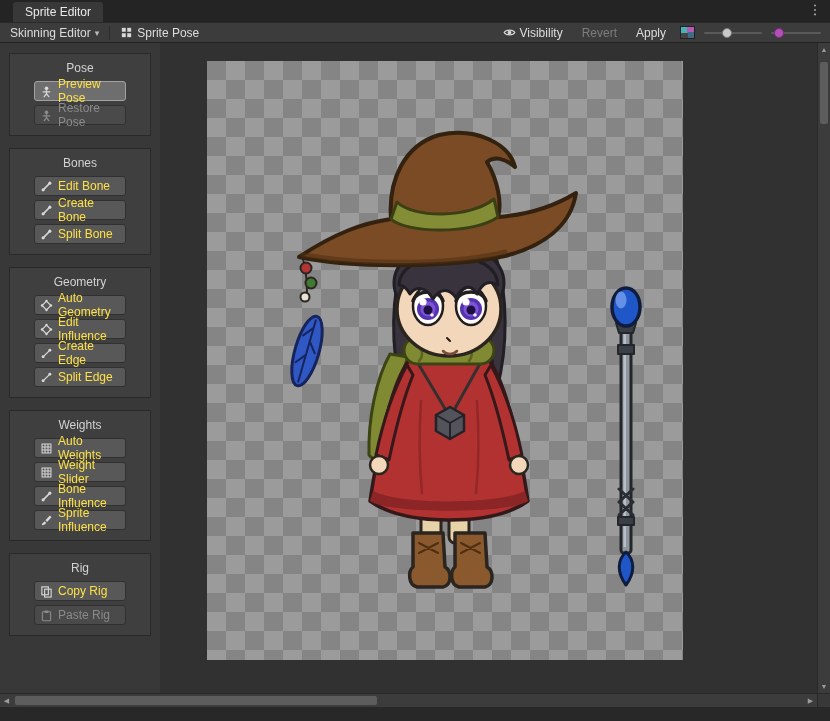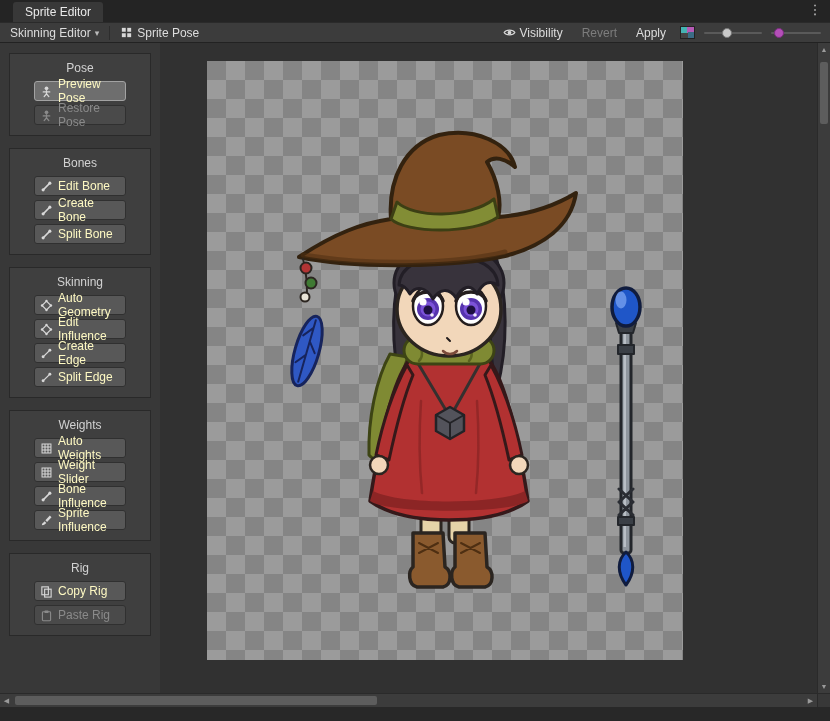--- a/index.html
+++ b/index.html
@@ -32,21 +32,21 @@
   .slider { position: relative; height: 12px; }
   .slider .track { position: absolute; left: 0; right: 0; top: 5px; height: 2px; background: #5a5a5a; border-radius: 1px; }
   .slider .knob { position: absolute; top: 1px; width: 10px; height: 10px; border-radius: 50%; background: #c8c8c8; border: 1px solid #777777; }
   .slider.s1 { width: 58px; } .slider.s1 .knob { left: 18px; }
   .slider.s2 { width: 50px; } .slider.s2 .knob { left: 3px; background: #b44fb8; border-color: #7c2f80; }
   
   .main { display: flex; height: 650px; }
   .left-panel { width: 160px; background: #383838; padding-top: 10px; overflow: hidden; flex: 0 0 160px; }
   .group { margin: 0 9px 12px; background: #3f3f3f; border: 1px solid #292929; border-radius: 0; padding: 4px 24px 6px; }
   .group-title { text-align: center; color: #d2d2d2; font-weight: normal; font-size: 12px; margin: 3px 0 6px; }
-  .btn { display: flex; align-items: center; gap: 5px; height: 20px; margin: 4px 0; background: #585858; border: 1px solid #303030; border-radius: 3px; padding: 0 5px; color: #fef9c3; }
+  .btn { display: flex; align-items: center; gap: 5px; height: 20px; margin: 4px 0; background: #585858; border: 1px solid #303030; border-radius: 3px; padding: 0 5px; color: #fde047; }
   .btn.active { background: #6e6e6e; border-color: #a2a2a2; }
   .btn.disabled { background: #4a4a4a; color: #8a8a8a; }
   .btn.disabled .ic { color: #8a8a8a; }
   .btn .ic { width: 13px; height: 13px; }
   
   .canvas { flex: 1 1 auto; position: relative; background: #313131; overflow: hidden; }
   .checker { position: absolute; left: 47px; top: 18px; width: 476px; height: 599px;
              background: repeating-conic-gradient(#9b9b9b 0% 25%, #858585 0% 50%);
              background-size: 38px 38px; }
   .sprite { position: absolute; inset: 0; width: 100%; height: 100%; }
@@ -201,21 +201,21 @@
       </div>
       <div class="btn">
         <svg class="ic" viewBox="0 0 14 14">
             <use href="#sym-bone"></use>
           </svg>
         <span>Split Bone</span>
       </div>
     </div>
 
     <div class="group">
-      <div class="group-title">Skinning</div>
+      <div class="group-title">Geometry</div>
       <div class="btn">
         <svg class="ic" viewBox="0 0 14 14">
             <use href="#sym-geom"></use>
           </svg>
         <span>Auto Geometry</span>
       </div>
       <div class="btn">
         <svg class="ic" viewBox="0 0 14 14">
             <use href="#sym-geom"></use>
           </svg>

